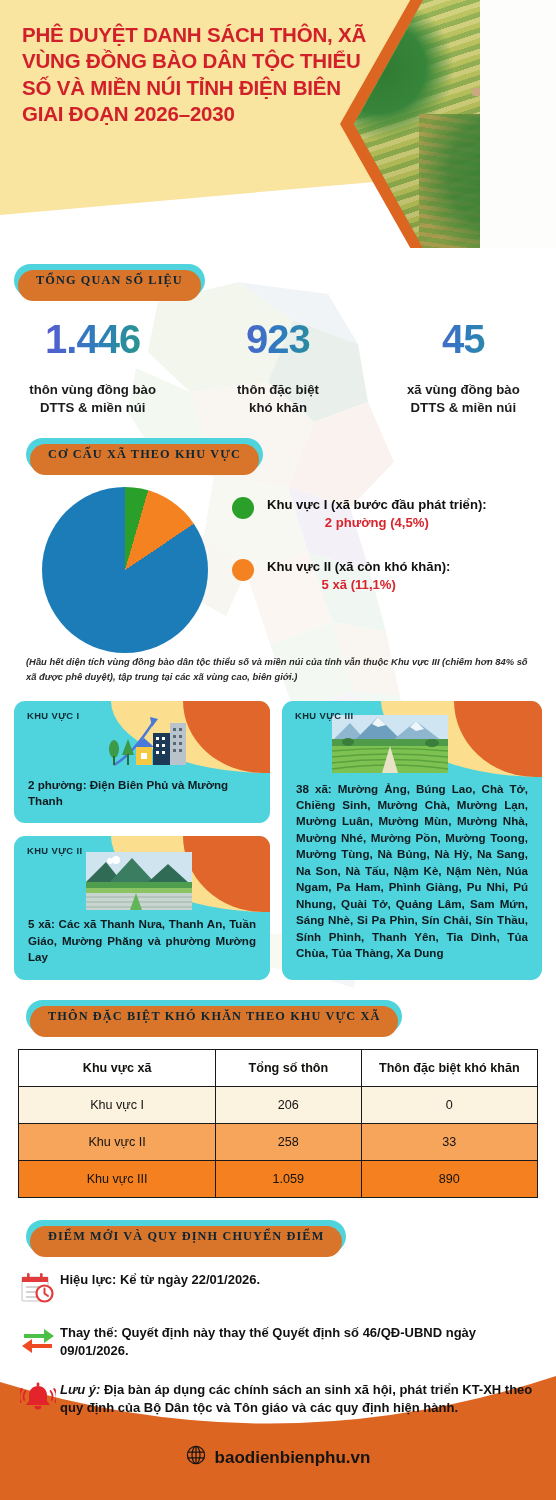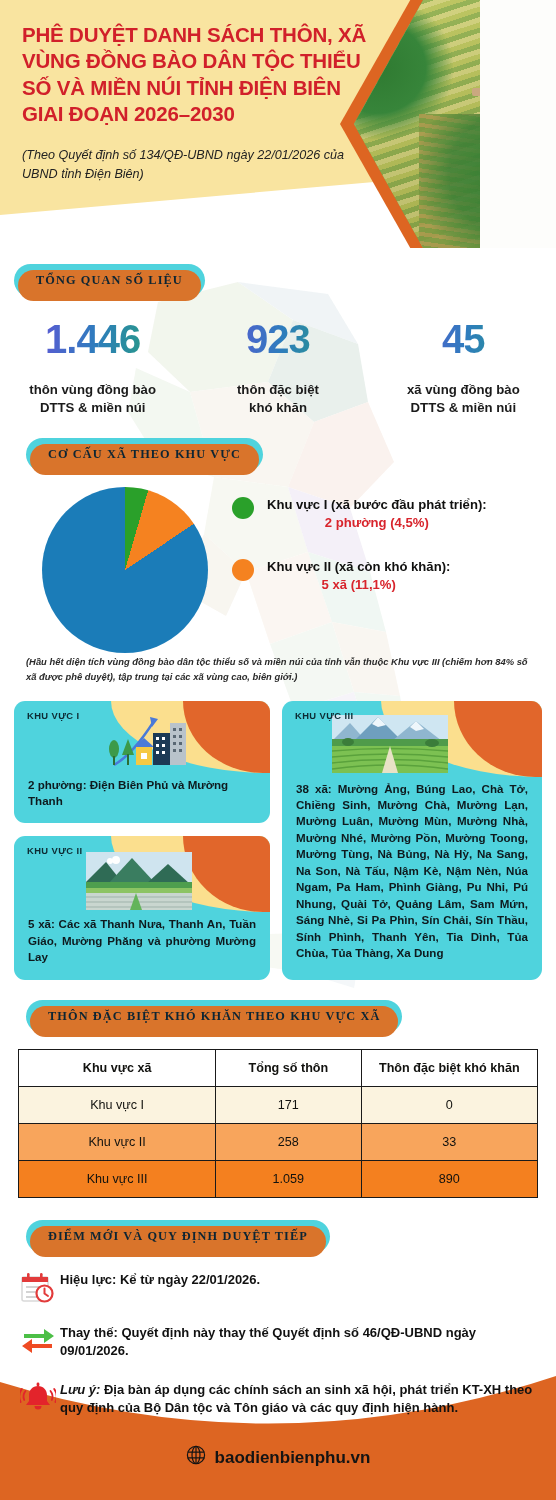--- a/index.html
+++ b/index.html
@@ -167,21 +167,20 @@
     display:flex; align-items:center; justify-content:center; gap:9px;
     font-size:17px; font-weight:bold; color:#141414; z-index:2;
   }
 </style>
 </head>
 <body>
 
 <div class="header">
   <div class="hdr-yellow"></div>
   <div class="hdr-title">PHÊ DUYỆT DANH SÁCH THÔN, XÃ VÙNG ĐỒNG BÀO DÂN TỘC THIỂU SỐ VÀ MIỀN NÚI TỈNH ĐIỆN BIÊN GIAI ĐOẠN 2026–2030</div>
-  <div class="hdr-sub">(Theo Quyết định số 134/QĐ-UBND ngày 22/01/2026 của UBND tỉnh Điện Biên)</div>
   <div class="hex-wrap">
     <div class="hex-outer"></div>
     <div class="hex-inner">
       <div class="hut2"></div>
       <div class="hut"></div>
     </div>
   </div>
 </div>
 
 <div class="body-wrap">
@@ -367,39 +366,39 @@
       <thead>
         <tr>
           <th class="col-a">Khu vực xã</th>
           <th class="col-b">Tổng số thôn</th>
           <th class="col-c">Thôn đặc biệt khó khăn</th>
         </tr>
       </thead>
       <tbody>
         <tr class="r1">
           <td>Khu vực I</td>
-          <td>171</td>
+          <td>206</td>
           <td>0</td>
         </tr>
         <tr class="r2">
           <td>Khu vực II</td>
           <td>258</td>
           <td>33</td>
         </tr>
         <tr class="r3">
           <td>Khu vực III</td>
           <td>1.059</td>
           <td>890</td>
         </tr>
       </tbody>
     </table>
   </div>
 
   <div style="position:relative;z-index:2;padding-top:22px;padding-left:26px;">
-    <span class="pill">ĐIỂM MỚI VÀ QUY ĐỊNH DUYỆT TIẾP</span>
+    <span class="pill">ĐIỂM MỚI VÀ QUY ĐỊNH CHUYỂN ĐIỂM</span>
   </div>
 
   <div class="notes">
     <div class="note">
       <span class="note-ico">
         <svg width="34" height="32" viewBox="0 0 34 32">
           <rect x="1" y="5" width="26" height="24" rx="2" fill="#fff" stroke="#d9d9d9" stroke-width="1.6"></rect>
           <rect x="1" y="5" width="26" height="5" fill="#e23b3b"></rect>
           <rect x="6" y="1" width="2.6" height="7" rx="1.3" fill="#e23b3b"></rect>
           <rect x="19" y="1" width="2.6" height="7" rx="1.3" fill="#e23b3b"></rect>

